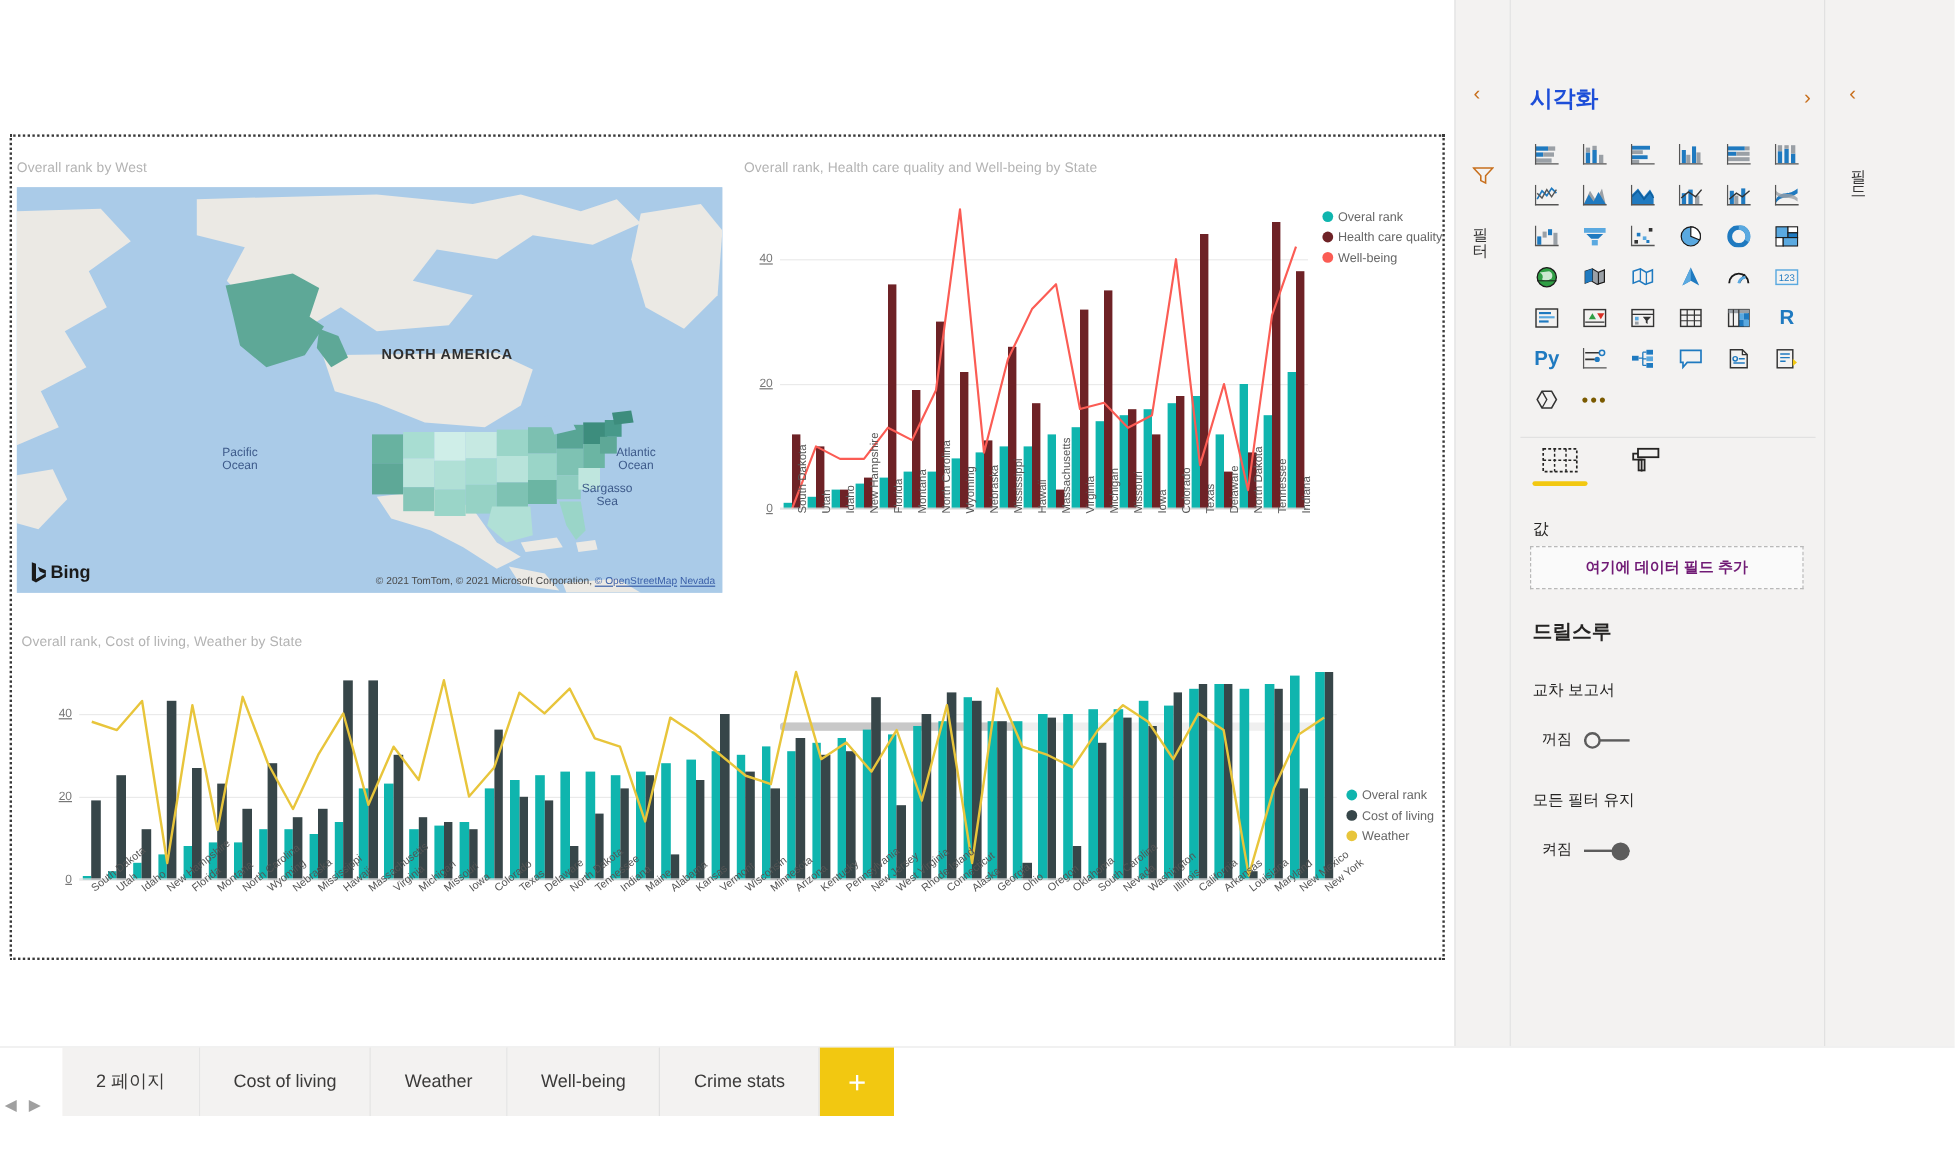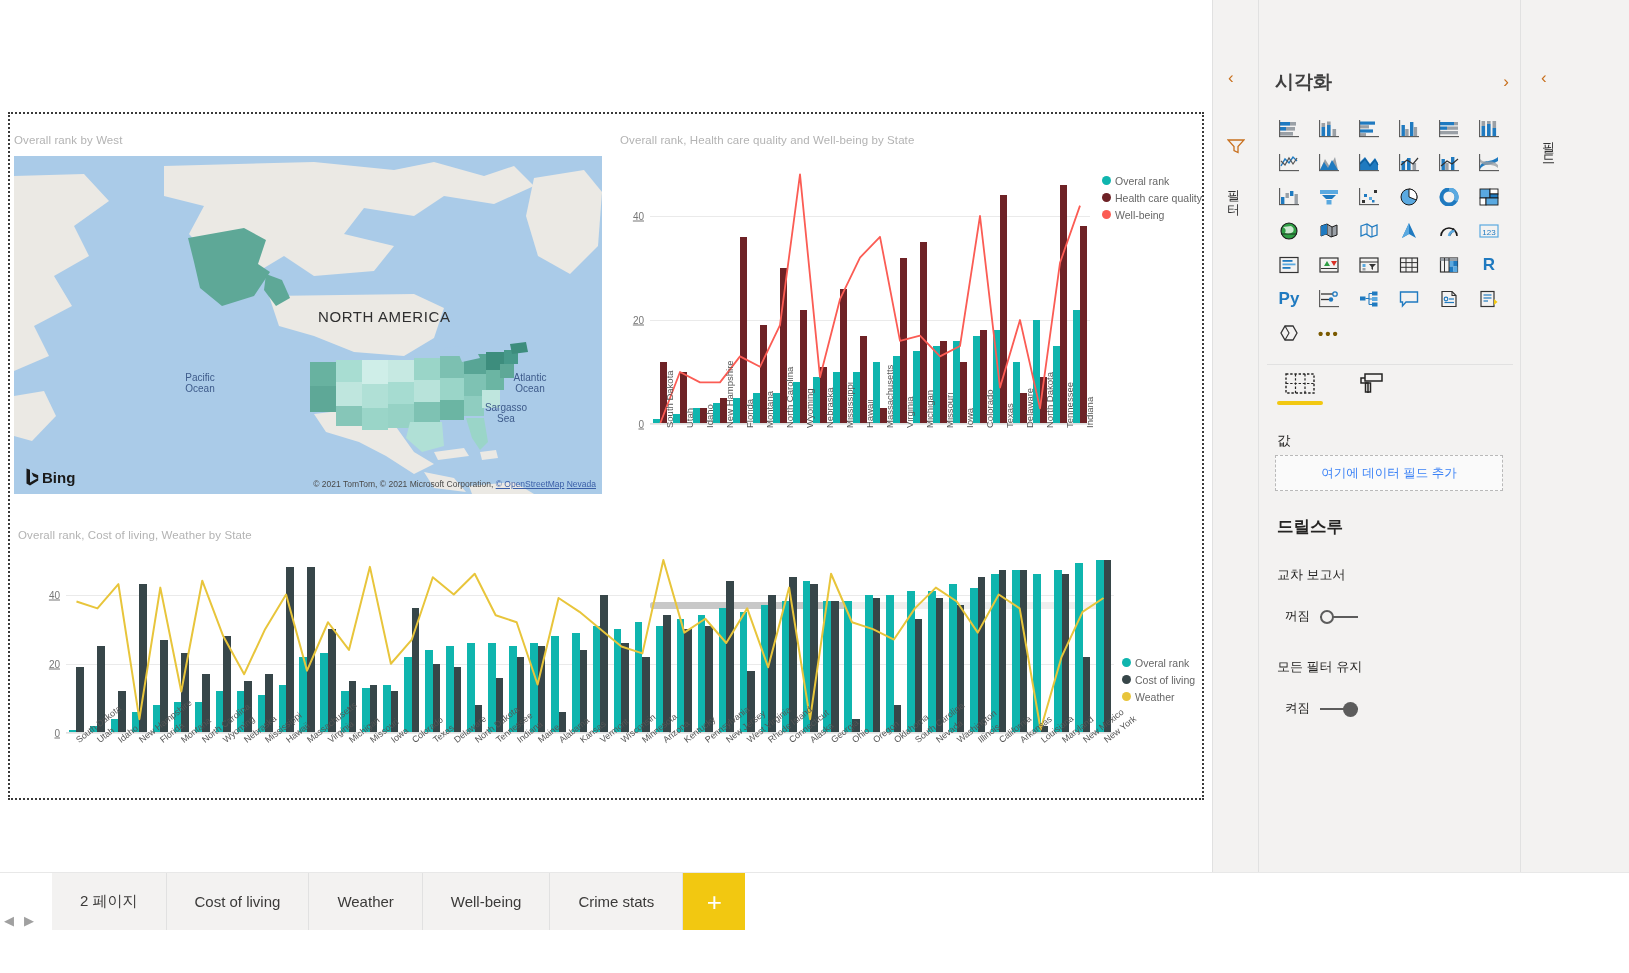--- a/index.html
+++ b/index.html
@@ -33,22 +33,22 @@
   #map-visual .visual-title { position:absolute; left:0; top:0; }
   #map-canvas {
     position: absolute; left: 0; top: 22px; width: 588px; height: 338px;
     background: #aacbe8; overflow: hidden;
   }
   .map-label {
     position:absolute; color:#3d5a8a; font-size:10px; text-align:center;
     line-height:11px; white-space:nowrap; pointer-events:none;
   }
   #na-label {
-    position:absolute; left:304px; top:152px; color:#2f2f2f;
-    font-size:15px; font-weight:normal; letter-spacing:.6px;
+    position:absolute; left:304px; top:132px; color:#2f2f2f;
+    font-size:12px; font-weight:bold; letter-spacing:.6px;
   }
   #bing-logo {
     position:absolute; left:12px; bottom:8px; color:#1a1a1a;
     font-size:15px; font-weight:600; display:flex; align-items:center; gap:3px;
   }
   #map-attribution {
     position:absolute; right:6px; bottom:5px; color:#4a4a4a; font-size:8.5px;
     white-space:nowrap;
   }
   #map-attribution .lnk { color:#3a5fa8; text-decoration:underline; }
@@ -96,21 +96,21 @@
   
   #viz-pane {
     position:absolute; left:1258px; top:0; width:262px; height:872px;
     background:#f3f2f1; border-left:1px solid #e1e1e1;
   }
   #viz-header {
     position:absolute; left:0; top:58px; width:262px; height:48px;
     display:flex; align-items:center; justify-content:space-between;
     padding:0 12px 0 16px;
   }
-  #viz-title { font-size:19px; font-weight:bold; color:#404040; }
+  #viz-title { font-size:19px; font-weight:bold; color:#1d4ed8; }
   #viz-grid {
     position:absolute; left:10px; top:112px; width:244px;
     display:grid; grid-template-columns: repeat(6, 40px); gap:0px;
   }
   .viz-icon {
     width:40px; height:34px; display:flex; align-items:center; justify-content:center;
     cursor:pointer;
   }
   .viz-icon svg { display:block; }
   .viz-icon .glyph { font-size:16px; font-weight:bold; color:#1f7ac0; }
@@ -123,21 +123,21 @@
   .field-tab-underline { width:46px; height:4px; background:transparent; margin-top:5px; border-radius:2px;}
   .field-tab.active .field-tab-underline { background:#f2c811; }
 
   #values-label {
     position:absolute; left:18px; top:432px; font-size:13.5px; color:#252423;
   }
   .drop-zone {
     position:absolute; left:16px; width:228px; height:36px;
     border:1px dashed #b9b9b9; background:#fafafa;
     display:flex; align-items:center; justify-content:center;
-    font-size:12.5px; color:#3b82f6; cursor:pointer;
+    font-size:12.5px; color:#701a75; cursor:pointer;font-weight:bold;
   }
   #values-dropzone { top:455px; }
   #drill-dropzone { top:741px; }
 
   #drill-title {
     position:absolute; left:18px; top:516px; font-size:16.5px; font-weight:bold; color:#252423;
   }
   #crossreport-label { position:absolute; left:18px; top:566px; font-size:13px; color:#252423; }
   #keepfilters-label { position:absolute; left:18px; top:658px; font-size:13px; color:#252423; }
 

